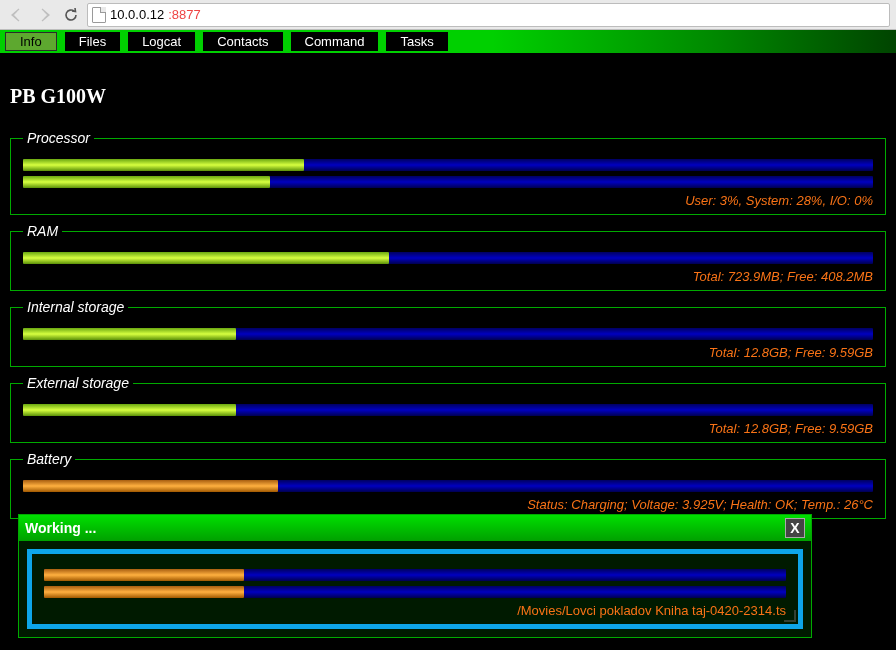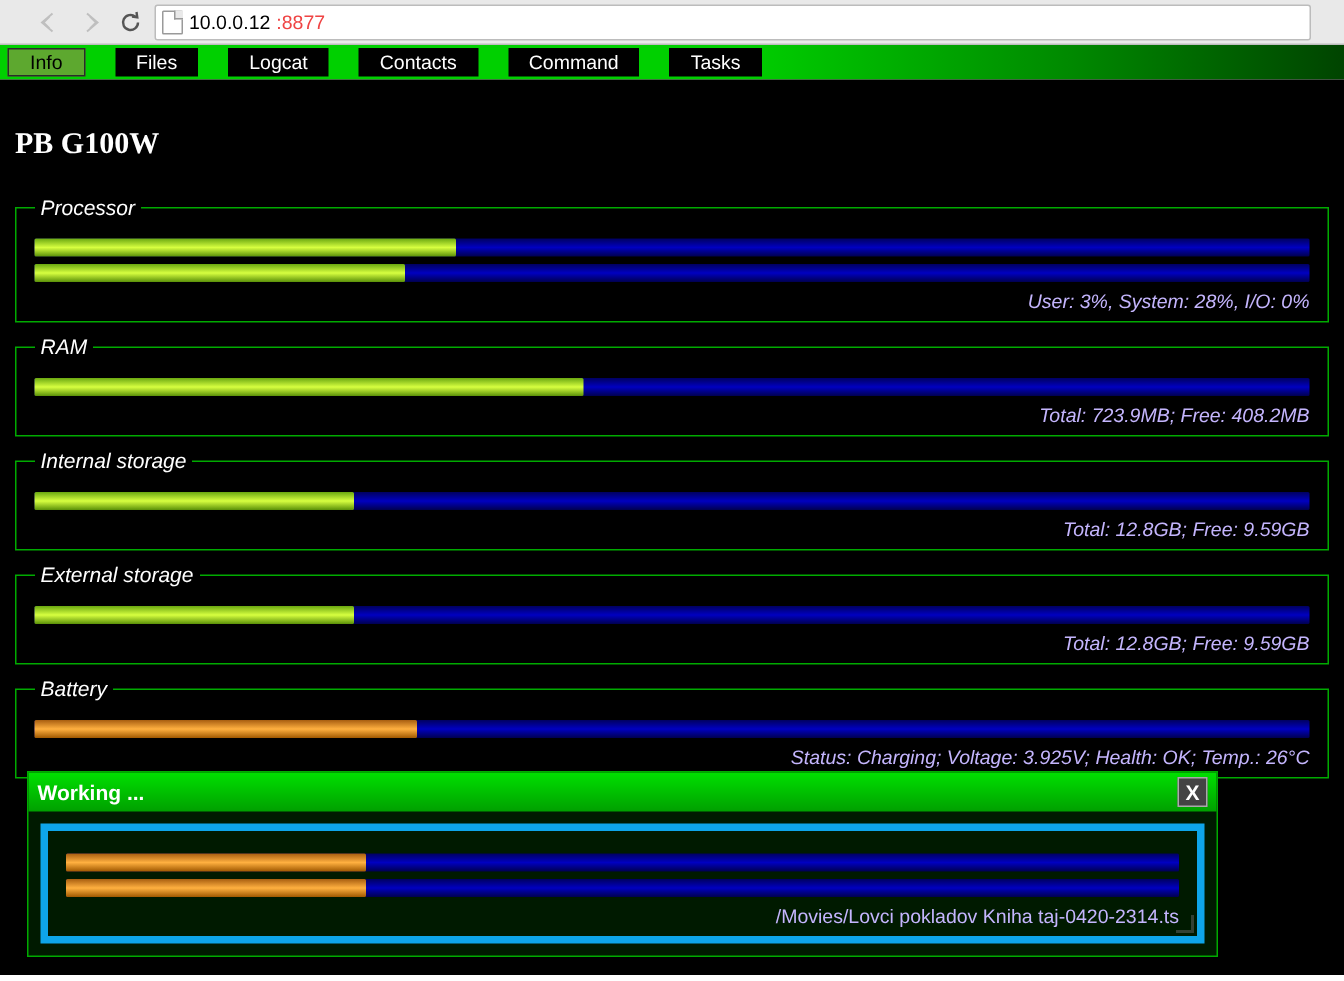--- a/index.html
+++ b/index.html
@@ -13,21 +13,21 @@
     overflow: hidden;
   }
 
   
   .chrome {
     height: 30px;
     background: #e9e9e9;
     border-bottom: 1px solid #bdbdbd;
     display: flex;
     align-items: center;
-    padding: 0 22px;
+    padding: 0 6px;
     gap: 5px;
   }
   .nav-arrow, .reload {
     width: 22px; height: 22px;
     display: flex; align-items: center; justify-content: center;
     color: #7c7c7c;
     border-radius: 3px;
   }
   .nav-arrow.disabled { color: #bfbfbf; }
   .nav-arrow svg, .reload svg { display:block; }
@@ -68,21 +68,21 @@
     align-items:center;
     padding-left:5px;
   }
   .tab {
     height:19px;
     background:#000;
     color:#fff;
     font-size:13px;
     line-height:19px;
     padding:0 14px;
-    margin-right:20px;
+    margin-right:8px;
     display:flex;
     align-items:center;
   }
   .tab.active { background:#5da82f; color:#000; border:1px solid #2b2b2b; }
 
   
   .page {
     background:#000;
     color:#fff;
     height:calc(654px - 34px - 23px);
@@ -120,21 +120,21 @@
   .bar-fill {
     height:100%;
     position:absolute; top:0; left:0;
     border-radius:1px;
   }
   .bar-green { background:linear-gradient(to bottom,#6aa810,#d7ff40 50%,#5a9008); }
   .bar-orange{ background:linear-gradient(to bottom,#a85e10,#ffb040 50%,#a05800); }
   .stat-line {
     text-align:right;
     font-size:13px;
-    color:#c4b5fd;
+    color:#f97316;
     margin-top:2px;
   }
 
   
   .working {
     position:absolute;
     left:18px; right:84px; bottom:12px;
     border:1px solid #00aa00;
     background:#001a00;
   }

